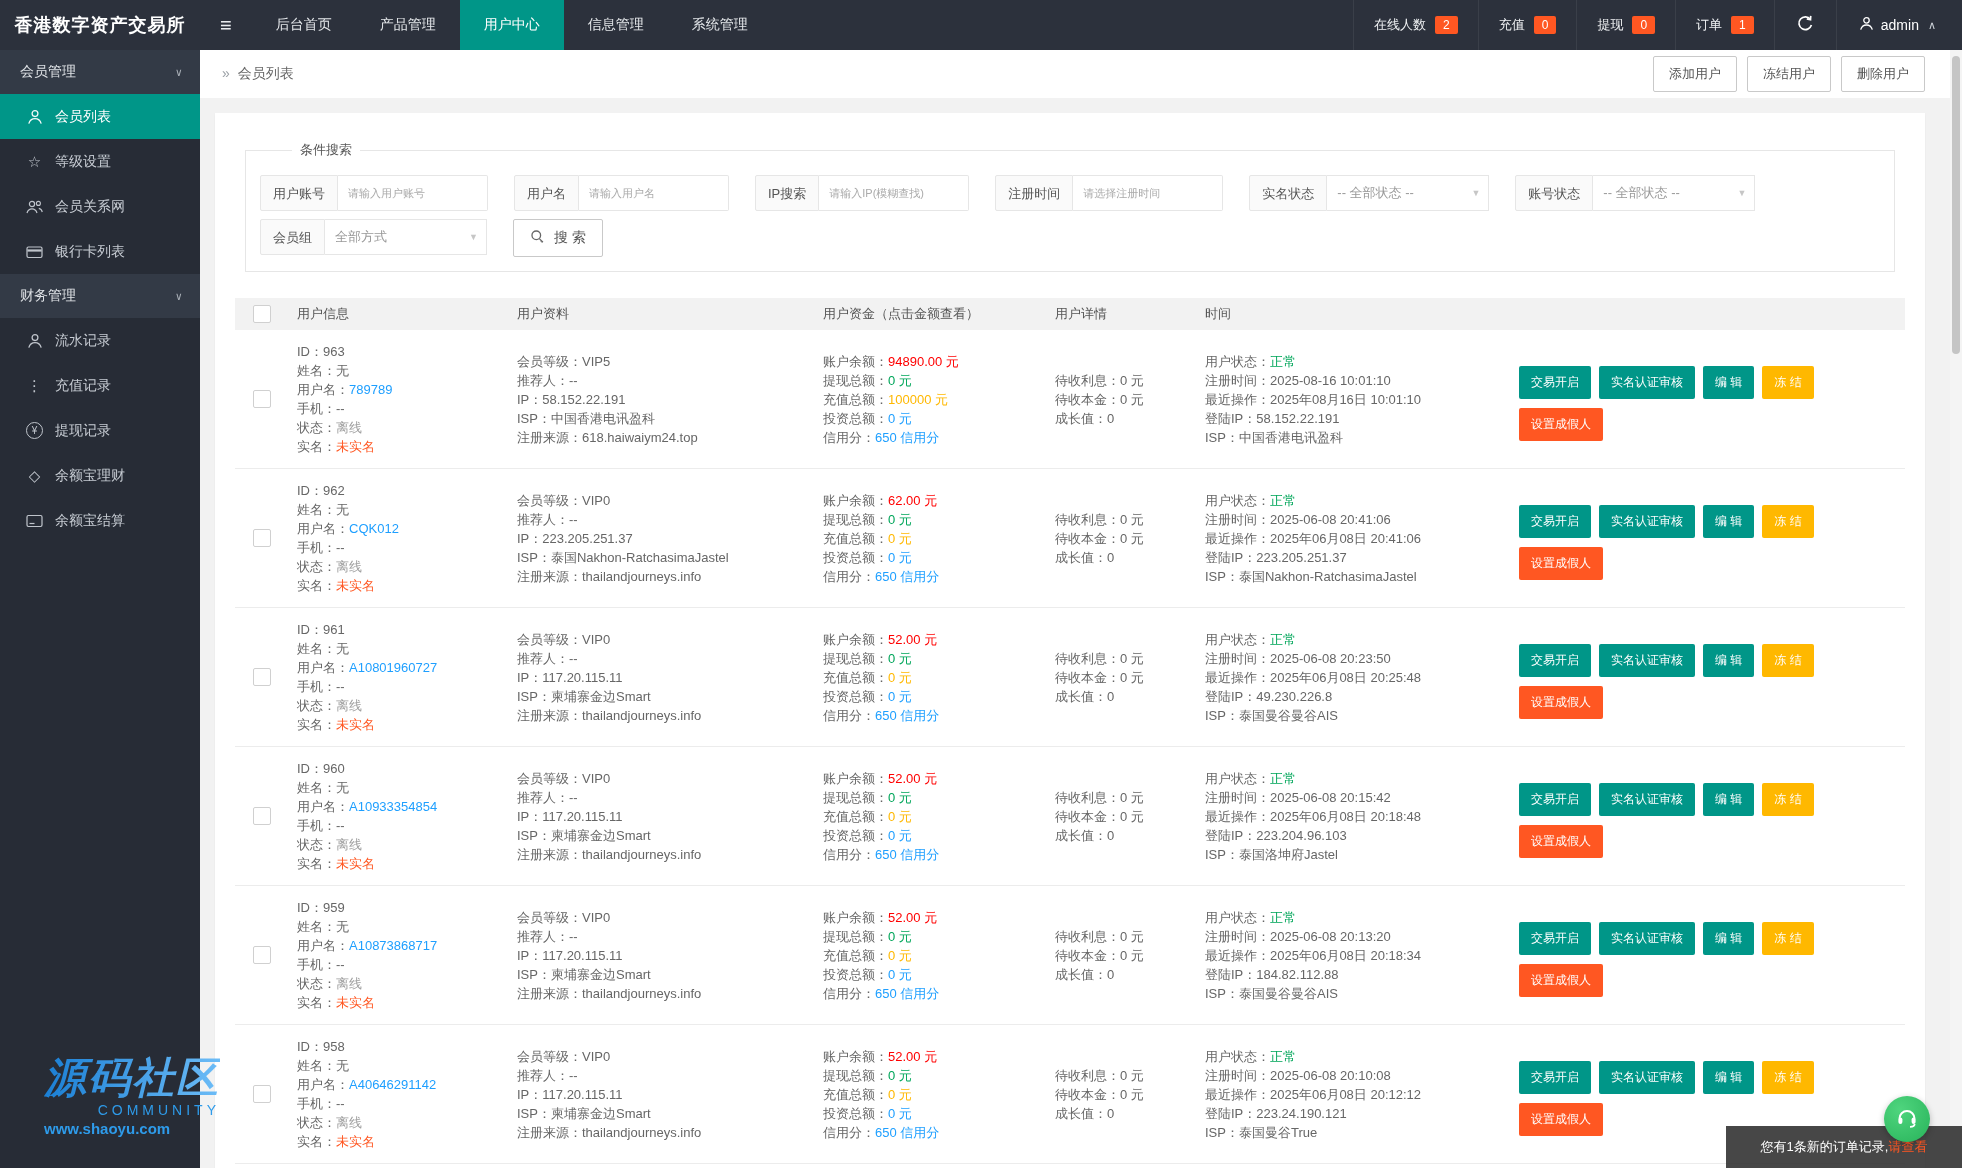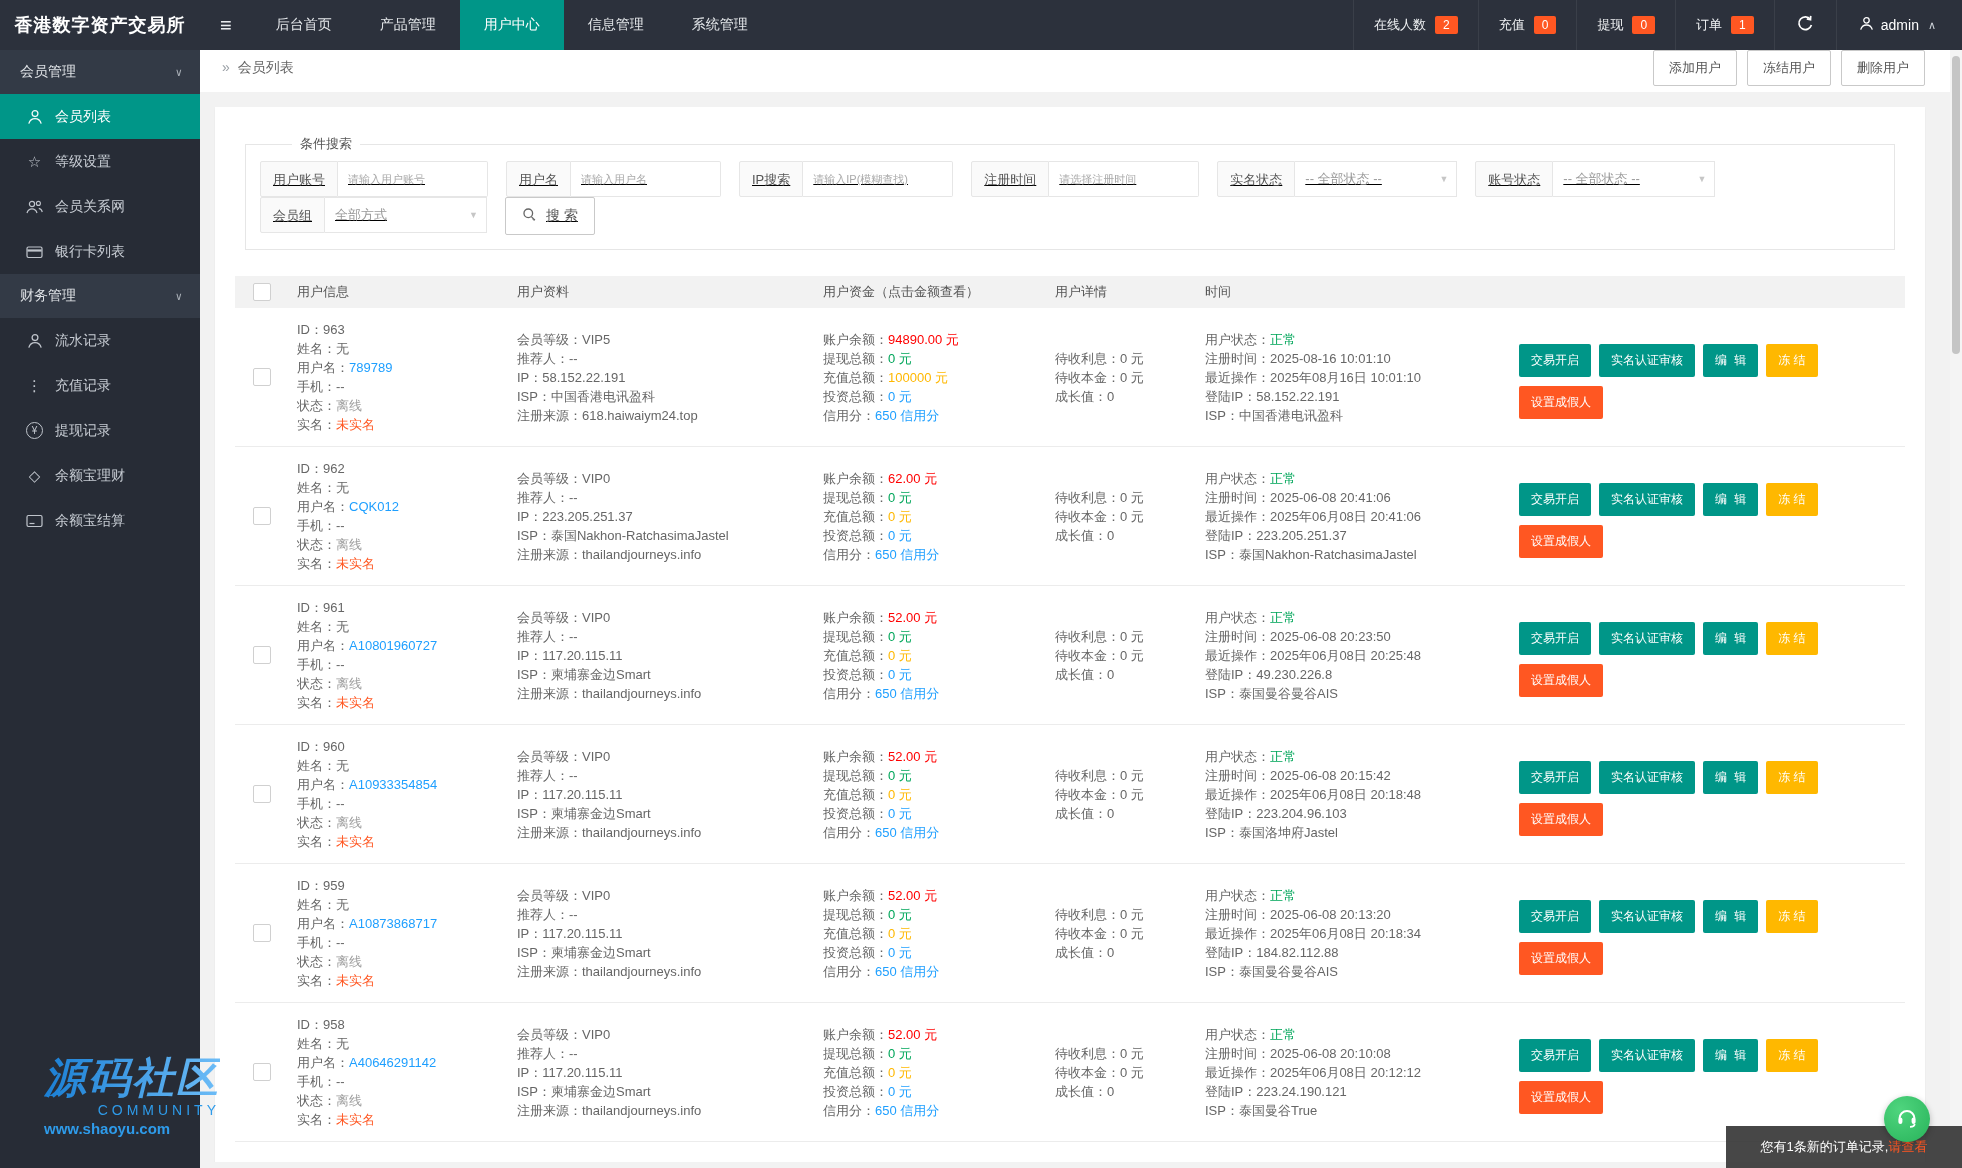--- a/index.html
+++ b/index.html
@@ -31,34 +31,34 @@
   .sgroup-h{height:44px;display:flex;align-items:center;justify-content:space-between;
     padding:0 18px 0 20px;background:#333a46;color:#dfe2e6;font-size:14px;cursor:pointer;font-family:Liberation Mono, monospace;}
   .sgroup-h .chev{font-size:11px;color:#aab0b8;}
   .sitem{height:45px;display:flex;align-items:center;gap:11px;padding:0 0 0 25px;
     color:#c8cdd4;font-size:14px;cursor:pointer;}
   .sitem.active{background:var(--teal,#009688);color:#fff;}
   .sicon{width:19px;display:inline-flex;justify-content:center;align-items:center;font-size:15px;opacity:.95;}
   .yen-circle{display:inline-flex;width:15px;height:15px;border:1px solid currentColor;border-radius:50%;
     font-size:10px;align-items:center;justify-content:center;}
   
-  .main{position:absolute;left:200px;top:44px;width:1750px;height:1118px;overflow:hidden;}
+  .main{position:absolute;left:200px;top:50px;width:1750px;height:1118px;overflow:hidden;}
   .pagehead{background:#fff;height:48px;display:flex;align-items:center;
     justify-content:space-between;padding:0 25px 0 22px;}
   .crumb{font-size:14px;color:#666;}
   .crumb .arr{color:#9aa0a6;margin-right:8px;}
   .pbtns{display:flex;gap:10px;}
   .pbtn{background:#fff;border:1px solid #c9c9c9;color:#555;font-size:13px;
     padding:8px 15px;border-radius:2px;cursor:pointer;}
   .card{margin:15px 25px 0 15px;background:#fff;width:1710px;min-height:1060px;
     box-sizing:border-box;padding:16px 20px;box-shadow:0 1px 2px rgba(0,0,0,.05);}
   
   fieldset.search{border:1px solid #e6e6e6;margin:12px 0 0 10px;padding:8px 14px 14px;width:1620px;}
   fieldset.search legend{font-size:13px;color:#555;padding:0 8px;margin-left:32px;}
-  .frow{display:flex;gap:18px;margin-top:0;text-decoration:underline;}
+  .frow{display:flex;gap:26px;margin-top:8px;}
   .fgroup{display:flex;}
   .flabel{border:1px solid #e6e6e6;background:#fafafa;color:#555;font-size:13px;height:36px;
     line-height:36px;padding:0 12px;white-space:nowrap;border-radius:2px 0 0 2px;box-sizing:border-box;}
   .finput{border:1px solid #e6e6e6;border-left:none;height:36px;width:150px;padding:0 10px;
     font-size:11px;color:#8b5cf6;outline:none;border-radius:0 2px 2px 0;box-sizing:border-box;
     font-family:"Liberation Sans","DejaVu Sans",sans-serif;}
   .finput::placeholder{color:#aaa;}
   .fselect{position:relative;border:1px solid #e6e6e6;border-left:none;height:36px;line-height:34px;
     width:162px;padding:0 24px 0 10px;font-size:13px;color:#999;box-sizing:border-box;cursor:pointer;}
   .fselect .arr{position:absolute;right:8px;top:0;color:#c6c6c6;font-size:9px;}
@@ -83,21 +83,21 @@
   .c-red{color:var(--red,#ff0000);}
   .c-green{color:var(--green,#00a65a);}
   .c-orange{color:var(--orange,#ffb800);}
   .c-blue{color:var(--blue,#1e9fff);}
   .c-ok{color:var(--green,#00a65a);}
   .actions{padding-top:24px;}
   .btnrow{display:flex;gap:8px;}
   .btnrow + .btnrow{margin-top:9px;}
   .abtn{border:none;color:#fff;font-size:12px;padding:8px 12px;border-radius:2px;cursor:pointer;
     font-family:"Liberation Sans","DejaVu Sans",sans-serif;white-space:nowrap;}
-  .abtn.teal{background:var(--teal,#009688);font-family:Liberation Mono, monospace;}
+  .abtn.teal{background:var(--teal,#009688);}
   .abtn.yellow{background:var(--orange,#ffb800);}
   .abtn.orange{background:var(--warn,#ff5722);}
   
   .wm{position:absolute;left:44px;top:1050px;z-index:15;color:#2e9bea;pointer-events:none;}
   .wm-t{font-size:42px;font-weight:bold;letter-spacing:2px;
     background:linear-gradient(90deg,#1b7fd4,#6cbcf7);-webkit-background-clip:text;background-clip:text;color:transparent;font-style:italic;}
   .wm-c{font-size:14px;letter-spacing:4px;text-align:right;margin-top:-4px;color:#2e9bea;}
   .wm-u{font-size:15px;font-weight:bold;margin-top:2px;color:#2e9bea;}
   .notice{position:absolute;right:0;bottom:0;width:236px;height:42px;background:rgba(45,45,45,.88);
     z-index:30;display:flex;align-items:center;justify-content:center;font-size:13px;color:#fff;}

